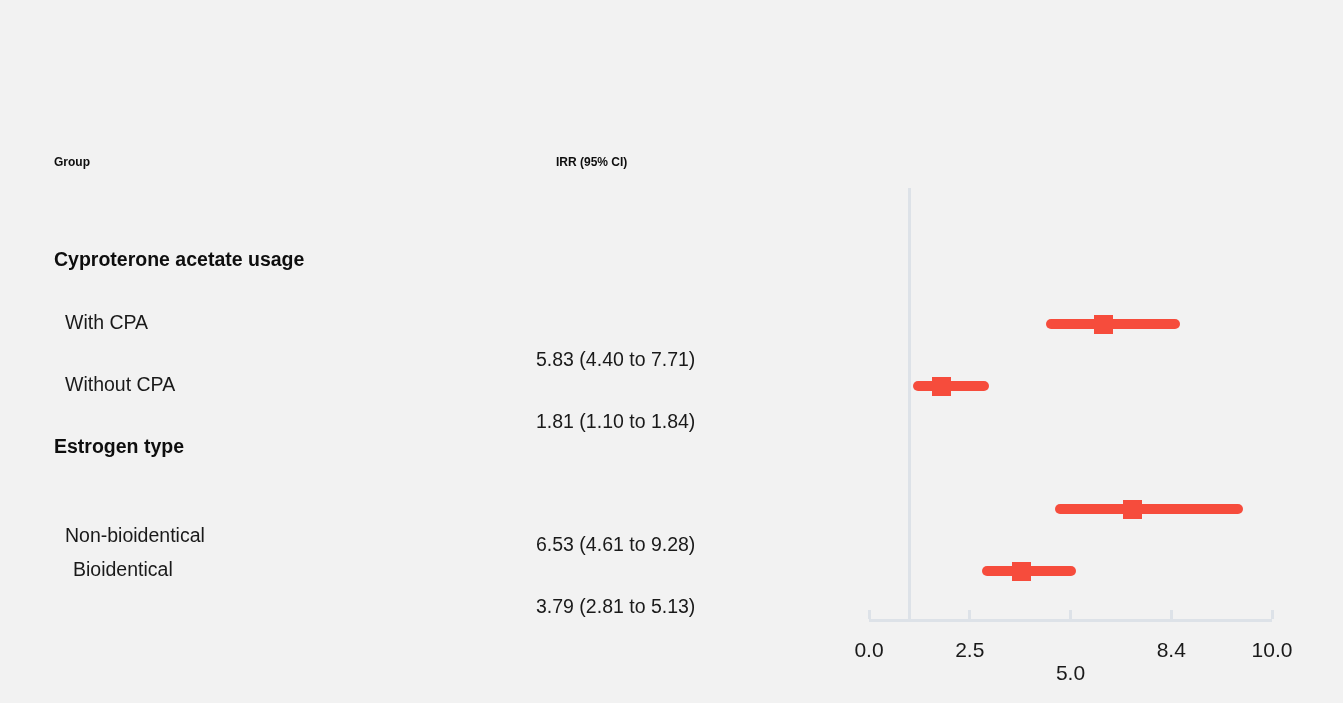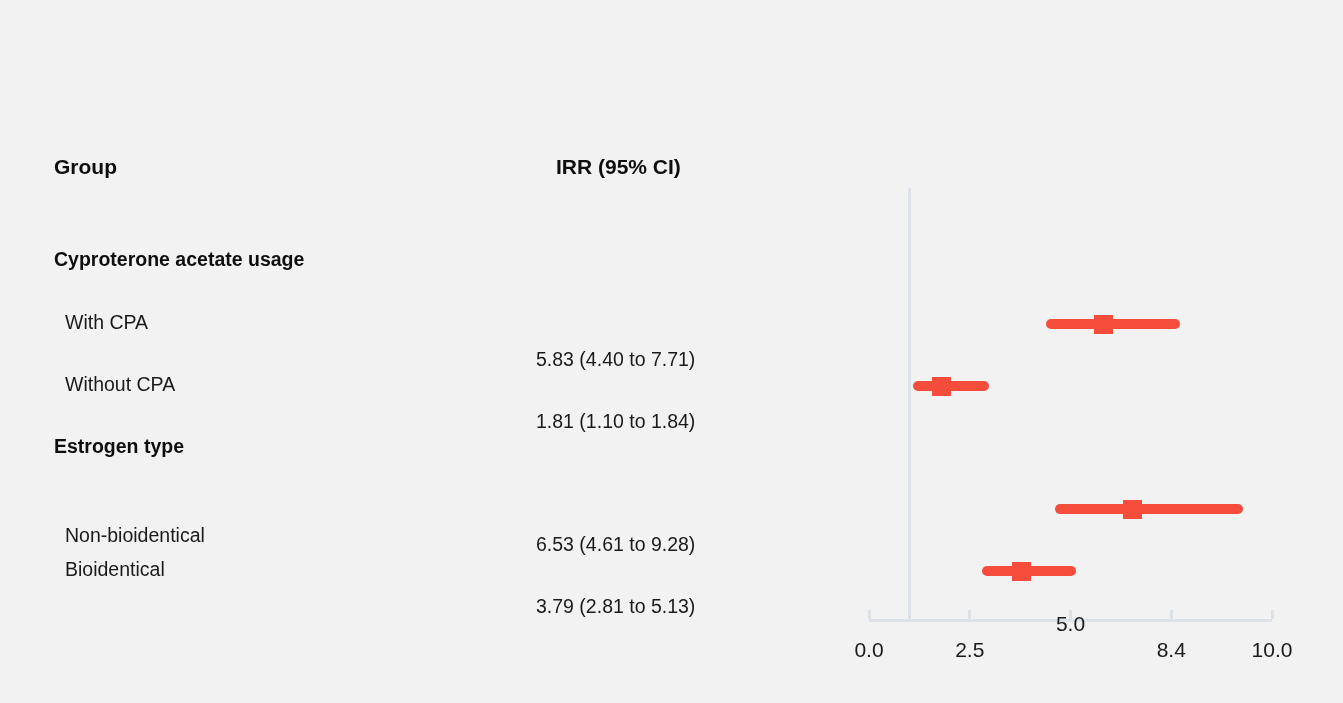--- a/index.html
+++ b/index.html
@@ -33,21 +33,21 @@
     letter-spacing: -0.2px;
     color: #0E0E0E;
     white-space: nowrap;
   }
 
   
   .col-group  { position: absolute; left: 54px;  }
   .col-value  { position: absolute; left: 556px; }
 
   .hdr {
-    font-size: 21px;
+    font-size: 12px;
     font-weight: bold;
     color: #0E0E0E;
     white-space: nowrap;
   }
 
   .subgroup-label {
     position: absolute;
     left: 54px;
     font-size: 19.5px;
     font-weight: bold;
@@ -135,21 +135,21 @@
 
   <div id="table-rows">
       <div class="subgroup-label" style="top: 248px;">Cyproterone acetate usage</div>
       <div class="row-label" style="top: 311px;">With CPA</div>
       <div class="row-value" style="top: 311px;">5.83 (4.40 to 7.71)</div>
       <div class="row-label" style="top: 373px;">Without CPA</div>
       <div class="row-value" style="top: 373px;">1.81 (1.10 to 1.84)</div>
       <div class="subgroup-label" style="top: 435px;">Estrogen type</div>
       <div class="row-label" style="top: 524px; text-align: center;">Non-bioidentical</div>
       <div class="row-value" style="top: 496px;">6.53 (4.61 to 9.28)</div>
-      <div class="row-label" style="top: 558px;">Bioidentical</div>
+      <div class="row-label" style="top: 558px; margin-left: 8px;">Bioidentical</div>
       <div class="row-value" style="top: 558px;">3.79 (2.81 to 5.13)</div>
     </div>
 
   <div id="plot-panel">
     <div id="reference-line" style="left: 907.8px; top: 188px; height: 431px; background: rgb(221, 226, 232);"></div>
     <div id="marks">
         <div class="ci-bar" style="left: 1046.32px; width: 133.393px; top: 319px; background: rgb(246, 76, 60);"></div>
         <div class="point-marker" style="left: 1094.45px; top: 314.5px; background: rgb(246, 76, 60);"></div>
         <div class="ci-bar" style="left: 913.33px; width: 75.764px; top: 381px; background: rgb(246, 76, 60);"></div>
         <div class="point-marker" style="left: 932.443px; top: 376.5px; background: rgb(246, 76, 60);"></div>
@@ -158,21 +158,21 @@
         <div class="ci-bar" style="left: 982.243px; width: 93.496px; top: 566px; background: rgb(246, 76, 60);"></div>
         <div class="point-marker" style="left: 1012.24px; top: 561.5px; background: rgb(246, 76, 60);"></div>
       </div>
     <div id="axis-spine" style="left: 869px; width: 403px; top: 619px; background: rgb(221, 226, 232);"></div>
     <div id="axis-ticks">
         <div class="axis-tick" style="left: 867.5px; top: 610px; background: rgb(221, 226, 232);"></div>
         <div class="axis-tick-label" style="left: 869px; top: 638px;">0.0</div>
         <div class="axis-tick" style="left: 968.25px; top: 610px; background: rgb(221, 226, 232);"></div>
         <div class="axis-tick-label" style="left: 969.75px; top: 638px;">2.5</div>
         <div class="axis-tick" style="left: 1069px; top: 610px; background: rgb(221, 226, 232);"></div>
-        <div class="axis-tick-label" style="left: 1070.5px; top: 612px;">5.0</div>
+        <div class="axis-tick-label" style="left: 1070.5px; top: 661px;">5.0</div>
         <div class="axis-tick" style="left: 1169.75px; top: 610px; background: rgb(221, 226, 232);"></div>
         <div class="axis-tick-label" style="left: 1171.25px; top: 638px;">8.4</div>
         <div class="axis-tick" style="left: 1270.5px; top: 610px; background: rgb(221, 226, 232);"></div>
         <div class="axis-tick-label" style="left: 1272px; top: 638px;">10.0</div>
       </div>
   </div>
 
 </div>
 
 </body></html>

